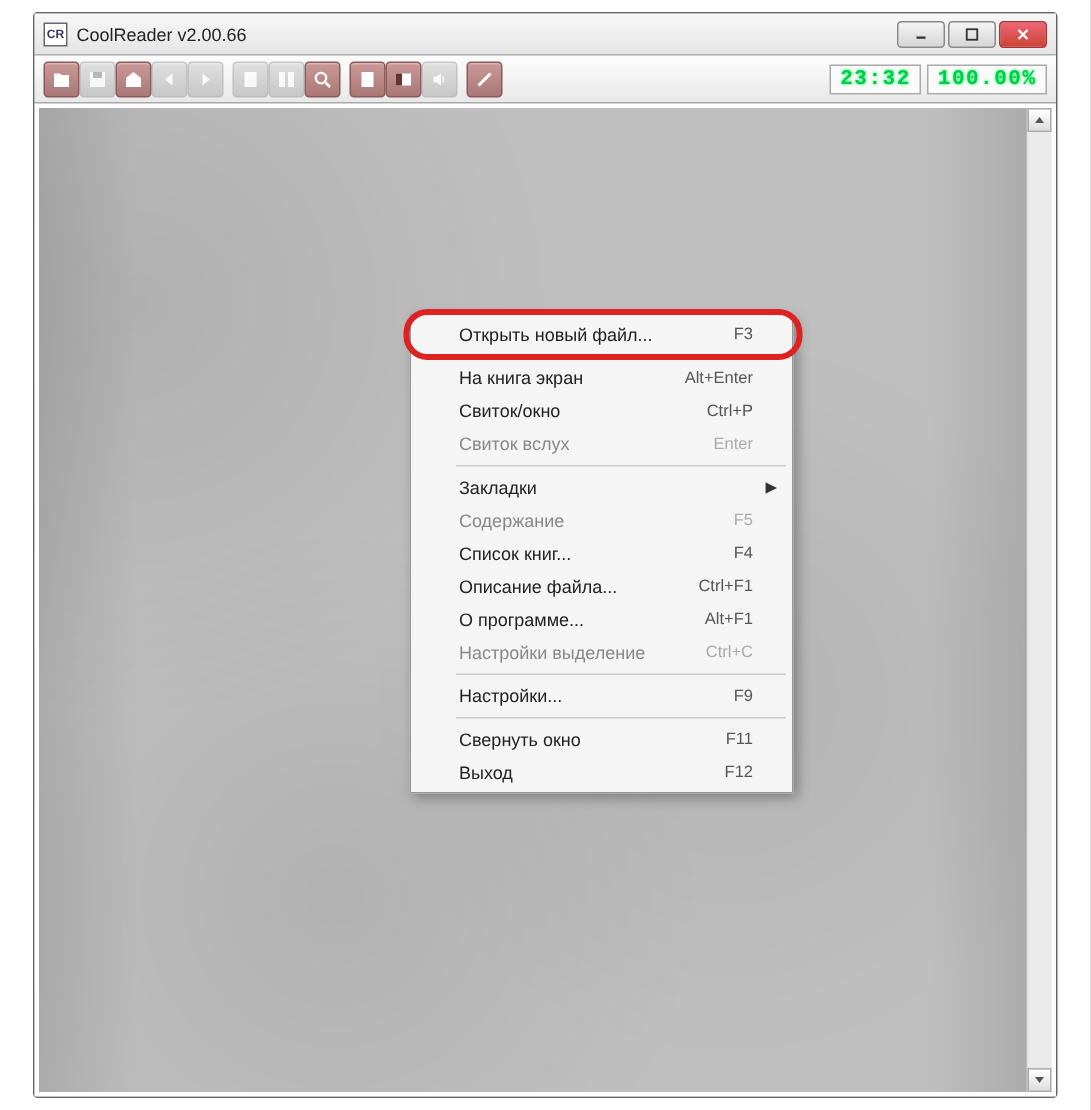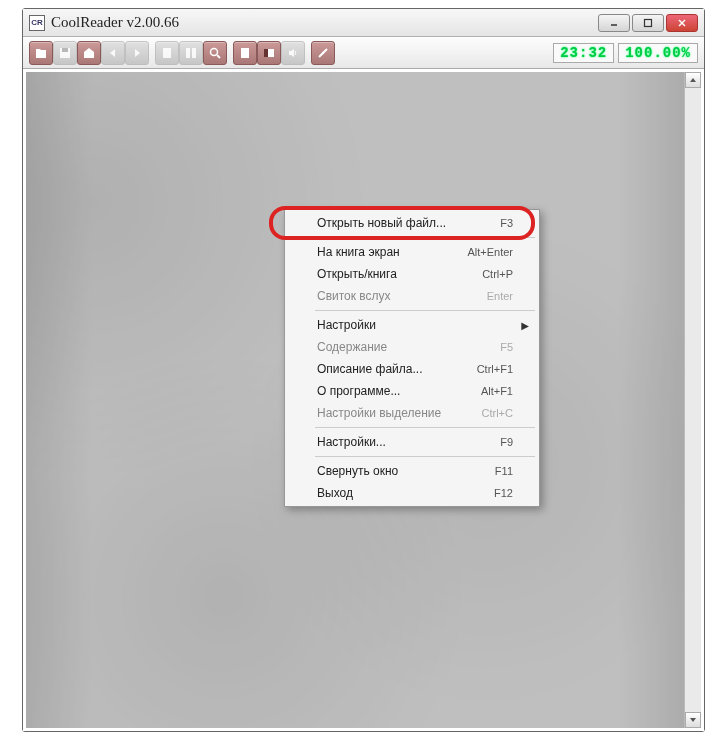--- a/index.html
+++ b/index.html
@@ -1,20 +1,20 @@
 <!DOCTYPE html>
 <html><head>
 <meta charset="utf-8">
 <style>
 * { margin:0; padding:0; box-sizing:border-box; }
 body { font-family:"Segoe UI",Tahoma,sans-serif; background:#fff; width:727px; height:740px; position:relative; overflow:hidden; }
 .outer { position:absolute; top:8px; left:22px; width:683px; height:724px; border:1px solid #666; background:#a3a3a3; border-radius:3px; display:flex; flex-direction:column; box-shadow:0 0 0 1px rgba(255,255,255,.4) inset; }
 .titlebar { height:28px; background:linear-gradient(to bottom,#f7f7f7,#e5e5e5); display:flex; align-items:center; padding:0 6px; border-bottom:1px solid #b0b0b0; }
 .appicon { width:16px; height:16px; background:#fff; border:1px solid #666; font-size:8px; font-weight:bold; color:#336; display:flex; align-items:center; justify-content:center; margin-right:6px; }
-.title { font-size:15px; color:#222; flex:1;font-family:Liberation Serif, serif; }
+.title { font-size:12px; color:#222; flex:1; }
 .winbtns { display:flex; gap:2px; }
 .winbtn { width:32px; height:18px; border-radius:3px; border:1px solid #888; display:flex; align-items:center; justify-content:center; background:linear-gradient(to bottom,#f5f5f5,#d5d5d5); cursor:pointer; }
 .winbtn svg { width:10px; height:10px; }
 .winbtn.close { background:linear-gradient(to bottom,#e67,#c43); border-color:#a33; }
 .winbtn.close svg { stroke:#fff; }
 .toolbar { height:32px; background:linear-gradient(to bottom,#fdfdfd,#e8e8e8); border-bottom:1px solid #aaa; display:flex; align-items:center; padding:0 6px; gap:0; }
 .tbtn { width:24px; height:24px; border:1px solid #8a5a5a; border-radius:3px; background:linear-gradient(to bottom,#c99,#a77); display:flex; align-items:center; justify-content:center; cursor:pointer; box-shadow:inset 0 1px 0 rgba(255,255,255,.3); }
 .tbtn.disabled { opacity:.55; border-color:#999; background:linear-gradient(to bottom,#ccc,#aaa); cursor:default; }
 .tbtn svg { width:14px; height:14px; }
 .toolbar .spacer { flex:1; }
@@ -23,21 +23,21 @@
 .page { flex:1; margin:3px 0 3px 3px; background:#bfbfbf; position:relative; overflow:hidden; }
 .page::before { content:""; position:absolute; inset:0; background:
   radial-gradient(circle at 10% 20%,rgba(0,0,0,.08),transparent 35%),
   radial-gradient(circle at 70% 60%,rgba(0,0,0,.06),transparent 40%),
   radial-gradient(circle at 30% 80%,rgba(0,0,0,.07),transparent 35%),
   linear-gradient(to right,rgba(0,0,0,.1),transparent 10%,transparent 90%,rgba(0,0,0,.1));
   filter:contrast(1.1); }
 .vscroll { width:17px; background:#f0f0f0; border-left:1px solid #bbb; display:flex; flex-direction:column; margin:3px 3px 3px 0; }
 .sarrow { height:16px; background:linear-gradient(to bottom,#fff,#ddd); border:1px solid #aaa; display:flex; align-items:center; justify-content:center; cursor:pointer; }
 .strack { flex:1; background:#eaeaea; }
-.menu { position:absolute; top:209px; left:284px; width:256px; background:#f5f5f5; border:1px solid #979797; box-shadow:3px 3px 8px rgba(0,0,0,.3); font-size:12px; z-index:10; padding:2px; }
+.menu { position:absolute; top:209px; left:273px; width:256px; background:#f5f5f5; border:1px solid #979797; box-shadow:3px 3px 8px rgba(0,0,0,.3); font-size:12px; z-index:10; padding:2px; }
 .mrow { display:flex; align-items:center; height:22px; padding:0 24px 0 30px; cursor:default; position:relative; color:#222; }
 .mrow.disabled { color:#888; }
 .mrow.sep { height:0; border-top:1px solid #ccc; margin:3px 2px 3px 28px; padding:0; }
 .mrow .lbl { flex:1; white-space:nowrap; }
 .mrow .sc { color:#555; font-size:11px; }
 .mrow.disabled .sc { color:#aaa; }
 .mrow .arr { position:absolute; right:8px; font-size:10px; color:#333; }
 .hilite { position:absolute; top:206px; left:269px; width:266px; height:34px; border:4px solid #d22; border-radius:16px; z-index:20; pointer-events:none; }
 </style>
 </head>
@@ -165,37 +165,41 @@
     <div class="mrow">
       <span class="lbl">Открыть новый файл...</span>
       <span class="sc">F3</span>
     </div>
     <div class="mrow sep"></div>
     <div class="mrow">
       <span class="lbl">На книга экран</span>
       <span class="sc">Alt+Enter</span>
     </div>
     <div class="mrow">
-      <span class="lbl">Открыть/книга</span>
+      <span class="lbl">Свиток/окно</span>
       <span class="sc">Ctrl+P</span>
     </div>
     <div class="mrow disabled">
       <span class="lbl">Свиток вслух</span>
       <span class="sc">Enter</span>
     </div>
     <div class="mrow sep"></div>
     <div class="mrow">
-      <span class="lbl">Настройки</span>
+      <span class="lbl">Закладки</span>
       <span class="arr">▶</span>
     </div>
     <div class="mrow disabled">
       <span class="lbl">Содержание</span>
       <span class="sc">F5</span>
     </div>
     <div class="mrow">
+      <span class="lbl">Список книг...</span>
+      <span class="sc">F4</span>
+    </div>
+    <div class="mrow">
       <span class="lbl">Описание файла...</span>
       <span class="sc">Ctrl+F1</span>
     </div>
     <div class="mrow">
       <span class="lbl">О программе...</span>
       <span class="sc">Alt+F1</span>
     </div>
     <div class="mrow disabled">
       <span class="lbl">Настройки выделение</span>
       <span class="sc">Ctrl+C</span>

